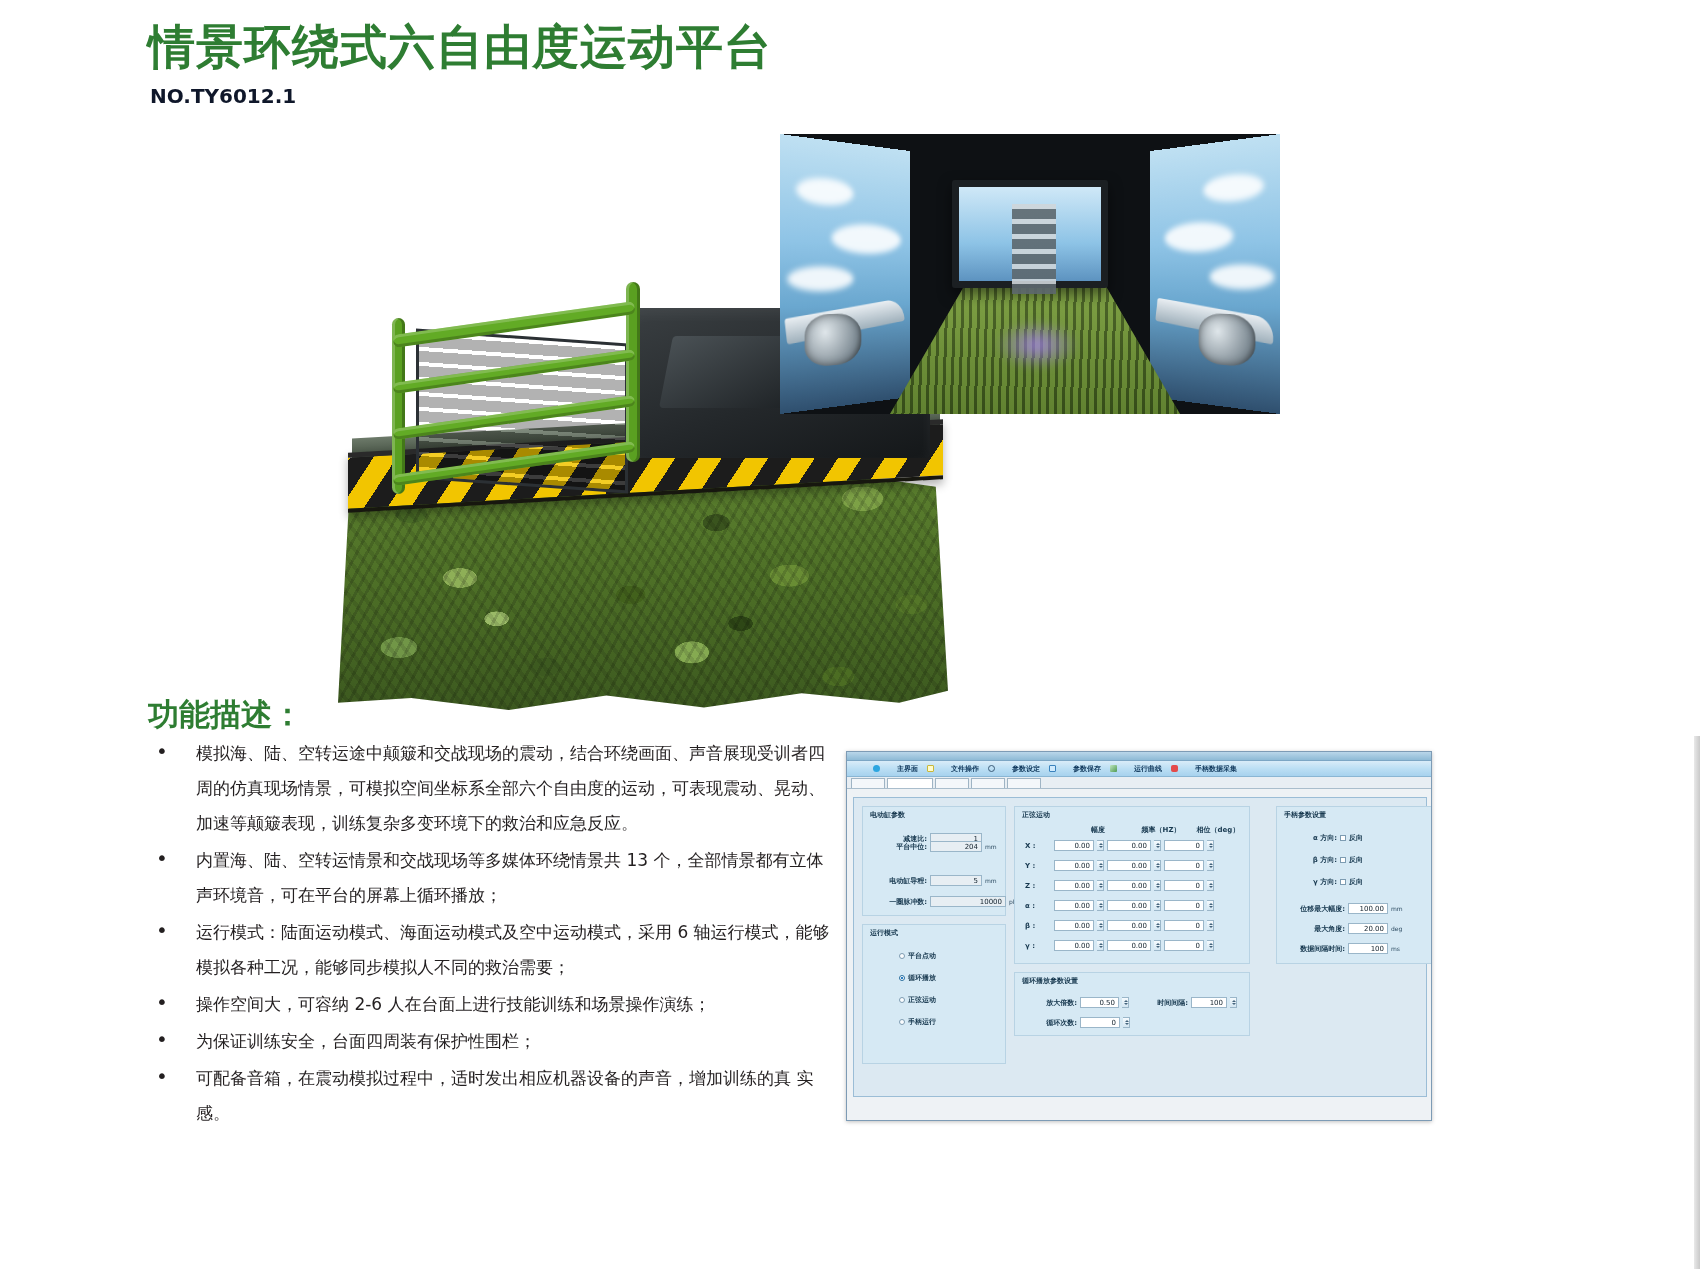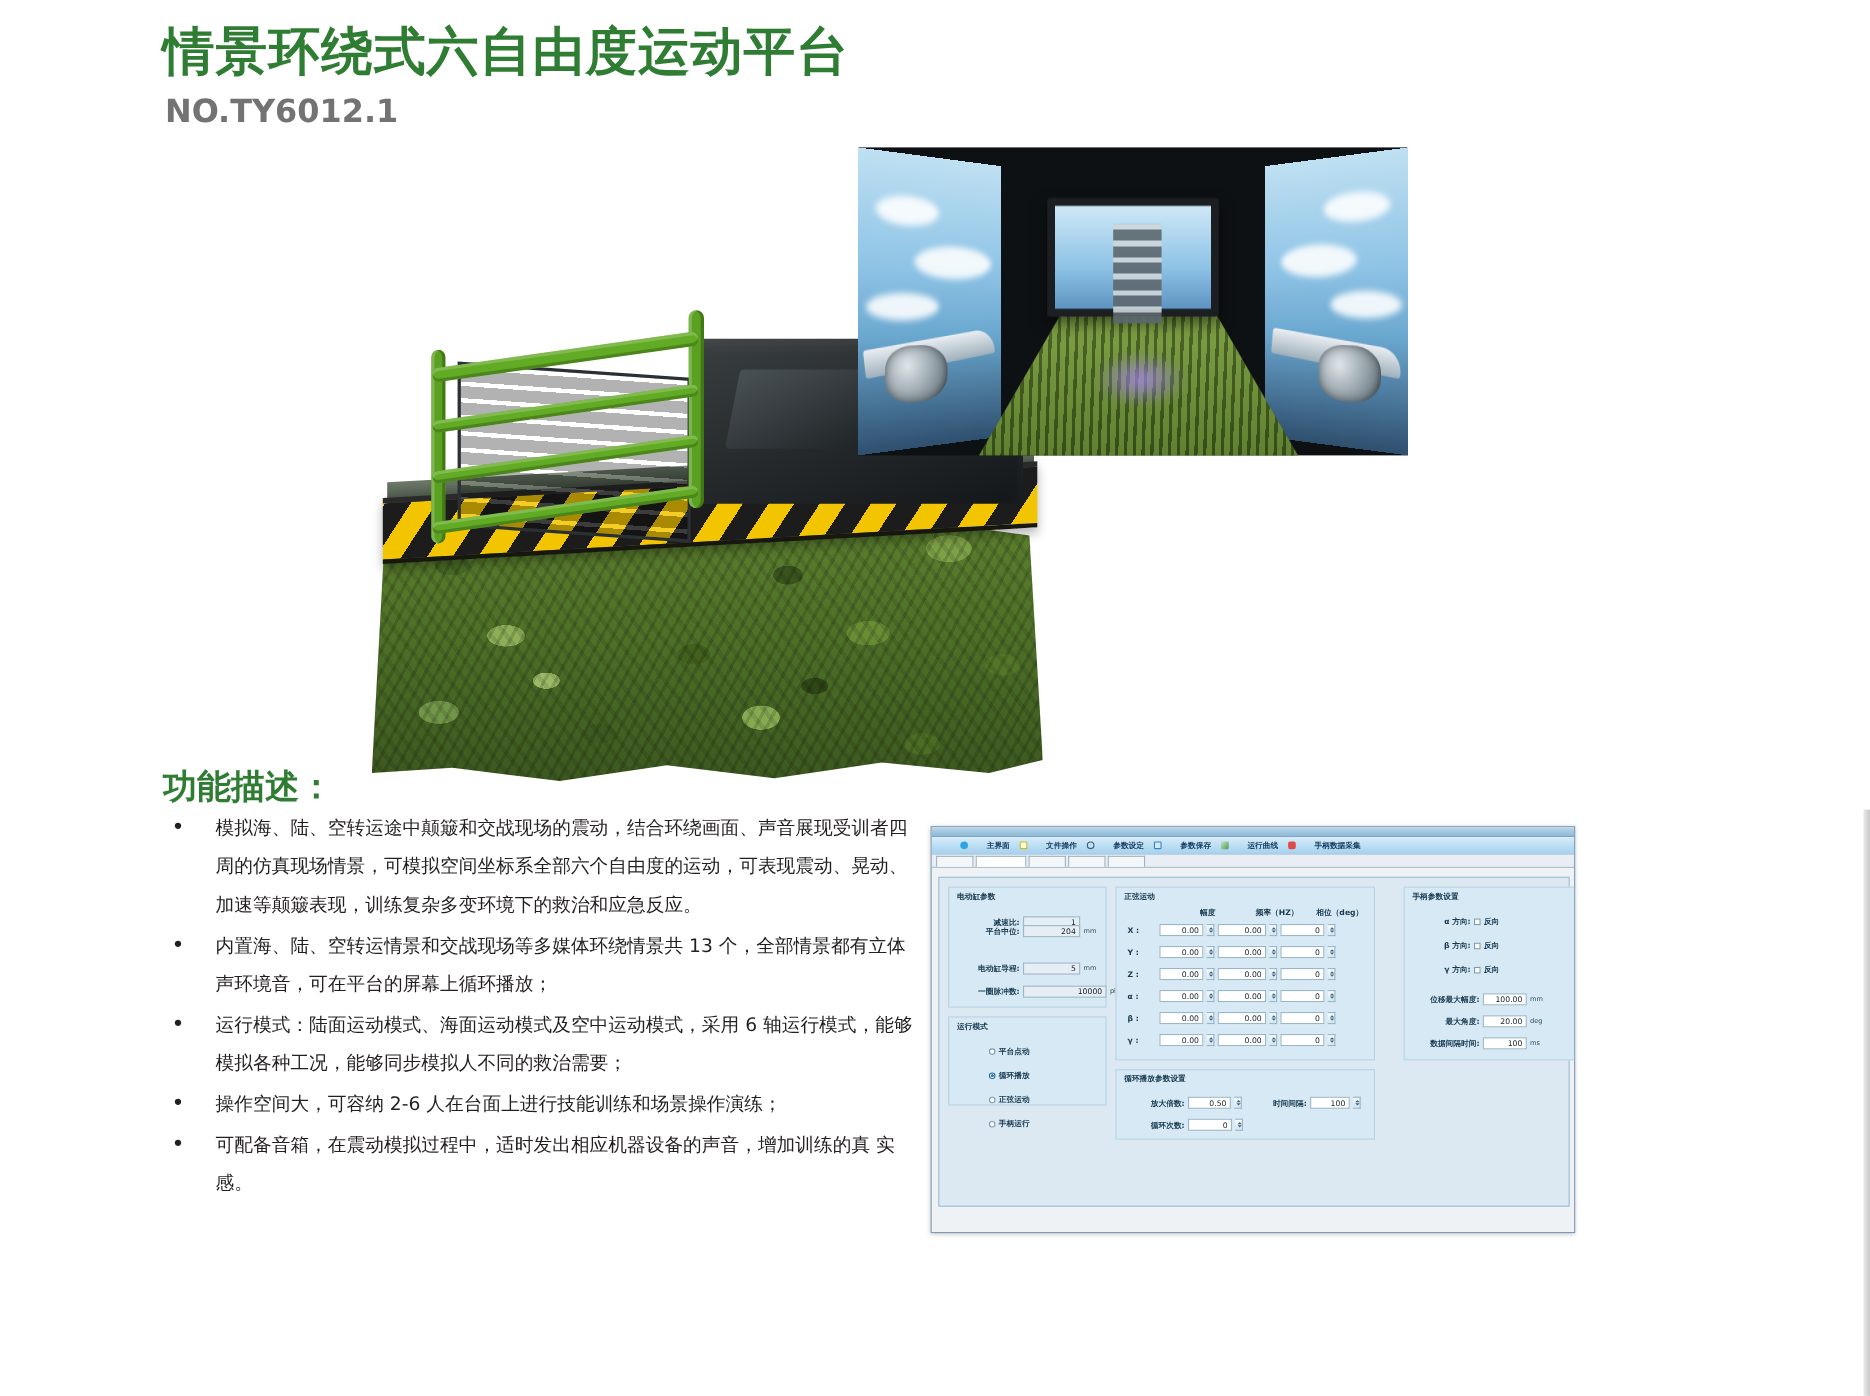--- a/index.html
+++ b/index.html
@@ -14,21 +14,21 @@
 
   
   #page-title {
     position:absolute; left:148px; top:16px;
     font-size:47px; font-weight:bold; letter-spacing:1px;
     color:#2e7d32;
     font-family:"DejaVu Sans","Liberation Sans",sans-serif;
   }
   #page-subtitle {
     position:absolute; left:150px; top:84px;
-    font-size:29px; font-weight:bold; color:#737373;
+    font-size:20px; font-weight:bold; color:#0f172a;
     font-family:"DejaVu Sans","Liberation Sans",sans-serif;
   }
 
   
   #hero { position:absolute; left:330px; top:120px; width:950px; height:560px; }
 
   .platform-wrap { position:absolute; left:0px; top:20px; width:630px; height:540px; }
 
   
   .camo {
@@ -301,20 +301,21 @@
   </div>
 </div>
 
 <div id="func-title">功能描述：</div>
 <div id="bullets">
   <ul>
     <li>模拟海、陆、空转运途中颠簸和交战现场的震动，结合环绕画面、声音展现受训者四周的仿真现场情景，可模拟空间坐标系全部六个自由度的运动，可表现震动、晃动、加速等颠簸表现，训练复杂多变环境下的救治和应急反应。</li>
     <li>内置海、陆、空转运情景和交战现场等多媒体环绕情景共 13 个，全部情景都有立体声环境音，可在平台的屏幕上循环播放；</li>
     <li>运行模式：陆面运动模式、海面运动模式及空中运动模式，采用 6 轴运行模式，能够模拟各种工况，能够同步模拟人不同的救治需要；</li>
     <li>操作空间大，可容纳 2-6 人在台面上进行技能训练和场景操作演练；</li>
+    <li>为保证训练安全，台面四周装有保护性围栏；</li>
     <li>可配备音箱，在震动模拟过程中，适时发出相应机器设备的声音，增加训练的真 实感。</li>
   </ul>
 </div>
 
 <div id="app-window">
 
   <div id="app-titlebar"></div>
 
   <div id="toolbar">
     <div class="tb-item">
@@ -371,21 +372,21 @@
         <span class="field grey" style="width:52px;">5</span>
         <span class="unit">mm</span>
       </div>
       <div class="row" style="left:6px; top:89px;">
         <span class="lbl" style="width:58px; text-align:right;">一圈脉冲数:</span>
         <span class="field grey" style="width:76px;">10000</span>
         <span class="unit">pls</span>
       </div>
     </div>
 
-    <div class="panel" style="left:8px; top:126px; width:144px; height:81px;">
+    <div class="panel" style="left:8px; top:126px; width:144px; height:140px;">
       <div class="panel-title">运行模式</div>
 
       <div class="row" style="left:36px; top:26px;">
         <span class="radio"></span>
         <span class="lbl">平台点动</span>
       </div>
       <div class="row" style="left:36px; top:48px;">
         <span class="radio on"></span>
         <span class="lbl">循环播放</span>
       </div>

